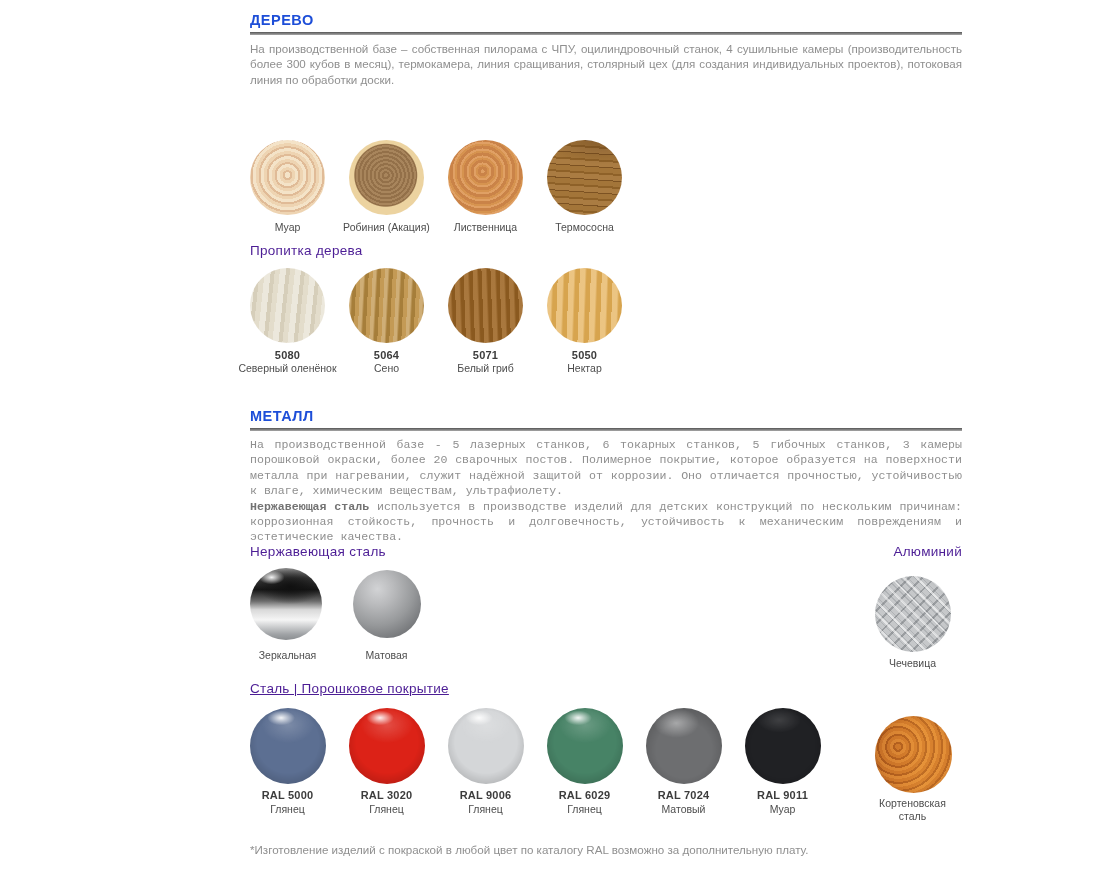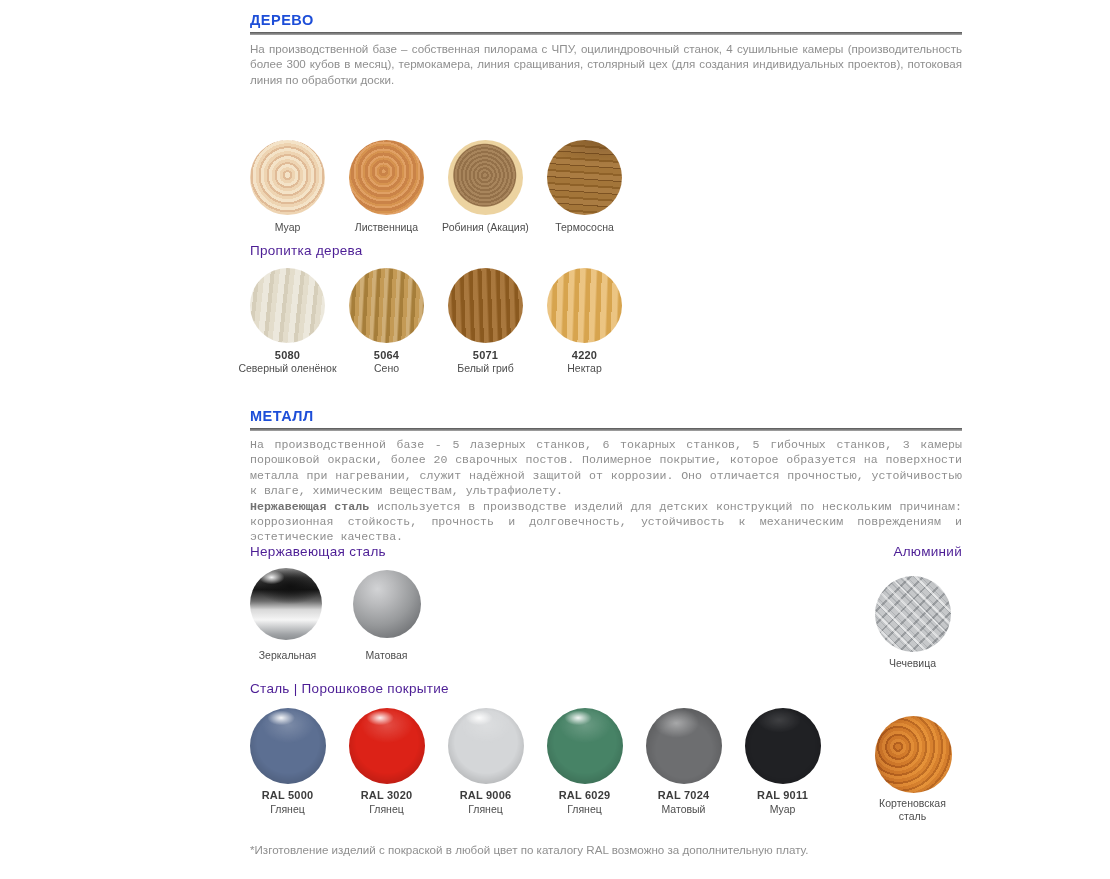--- a/index.html
+++ b/index.html
@@ -92,28 +92,28 @@
   <div class="bodytext abs" style="top:41px;width:712px;">
     <p><span>На производственной базе – собственная пилорама с ЧПУ, оцилиндровочный станок, 4 сушильные камеры (производительность более 300 кубов в месяц), термокамера, линия сращивания, столярный цех (для создания индивидуальных проектов), потоковая линия по обработки доски.</span></p>
   </div>
 
   <div class="row abs" style="top:140px;">
     <div class="cell">
       <div class="circle pine"></div>
       <div class="lbl">Муар</div>
     </div>
     <div class="cell">
+      <div class="circle robinia"></div>
+      <div class="lbl">Робиния (Акация)</div>
+    </div>
+    <div class="cell">
       <div class="circle larch"></div>
       <div class="lbl">Лиственница</div>
     </div>
     <div class="cell">
-      <div class="circle robinia"></div>
-      <div class="lbl">Робиния (Акация)</div>
-    </div>
-    <div class="cell">
       <div class="circle thermo"></div>
       <div class="lbl">Термососна</div>
     </div>
   </div>
 
   <h2 class="sub abs" style="top:243px;">Пропитка дерева</h2>
 
   <div class="row abs" style="top:268px;">
     <div class="cell">
       <div class="circle p5080"></div>
@@ -132,21 +132,21 @@
     <div class="cell">
       <div class="circle p5071"></div>
       <div class="lbl wrap">
         <div class="code">5071</div>
         <div>Белый гриб</div>
       </div>
     </div>
     <div class="cell">
       <div class="circle p5050"></div>
       <div class="lbl wrap">
-        <div class="code">4220</div>
+        <div class="code">5050</div>
         <div>Нектар</div>
       </div>
     </div>
   </div>
 
   <h1 class="sec abs" style="top:408px;">МЕТАЛЛ</h1>
   <div class="rule abs" style="top:428px;"></div>
 
   <div class="bodytext abs" style="top:437px;width:712px;font-family:Liberation Mono, monospace;">
     <p><span>На производственной базе - 5 лазерных станков, 6 токарных станков, 5 гибочных станков, 3 камеры порошковой окраски, более 20 сварочных постов. Полимерное покрытие, которое образуется на поверхности металла при нагревании, служит надёжной защитой от коррозии. Оно отличается прочностью, устойчивостью к влаге, химическим веществам, ультрафиолету.</span></p>
@@ -166,21 +166,21 @@
     <div class="cell">
       <div class="circle matte-steel"></div>
       <div class="lbl">Матовая</div>
     </div>
     <div class="cell right-abs">
       <div class="circle checker"></div>
       <div class="lbl">Чечевица</div>
     </div>
   </div>
 
-  <h2 class="sub abs" style="top:681px;">Сталь | Порошковое покрытие</h2>
+  <h2 class="sub abs" style="top:681px;text-decoration:underline;">Сталь | Порошковое покрытие</h2>
 
   <div class="row abs" style="top:708px;position:absolute;">
     <div class="cell">
       <div class="circle sphere gloss" style="background: rgb(92, 111, 146);"></div>
       <div class="lbl">
         <div class="code">RAL 5000</div>
         <div class="finish">Глянец</div>
       </div>
     </div>
     <div class="cell">

